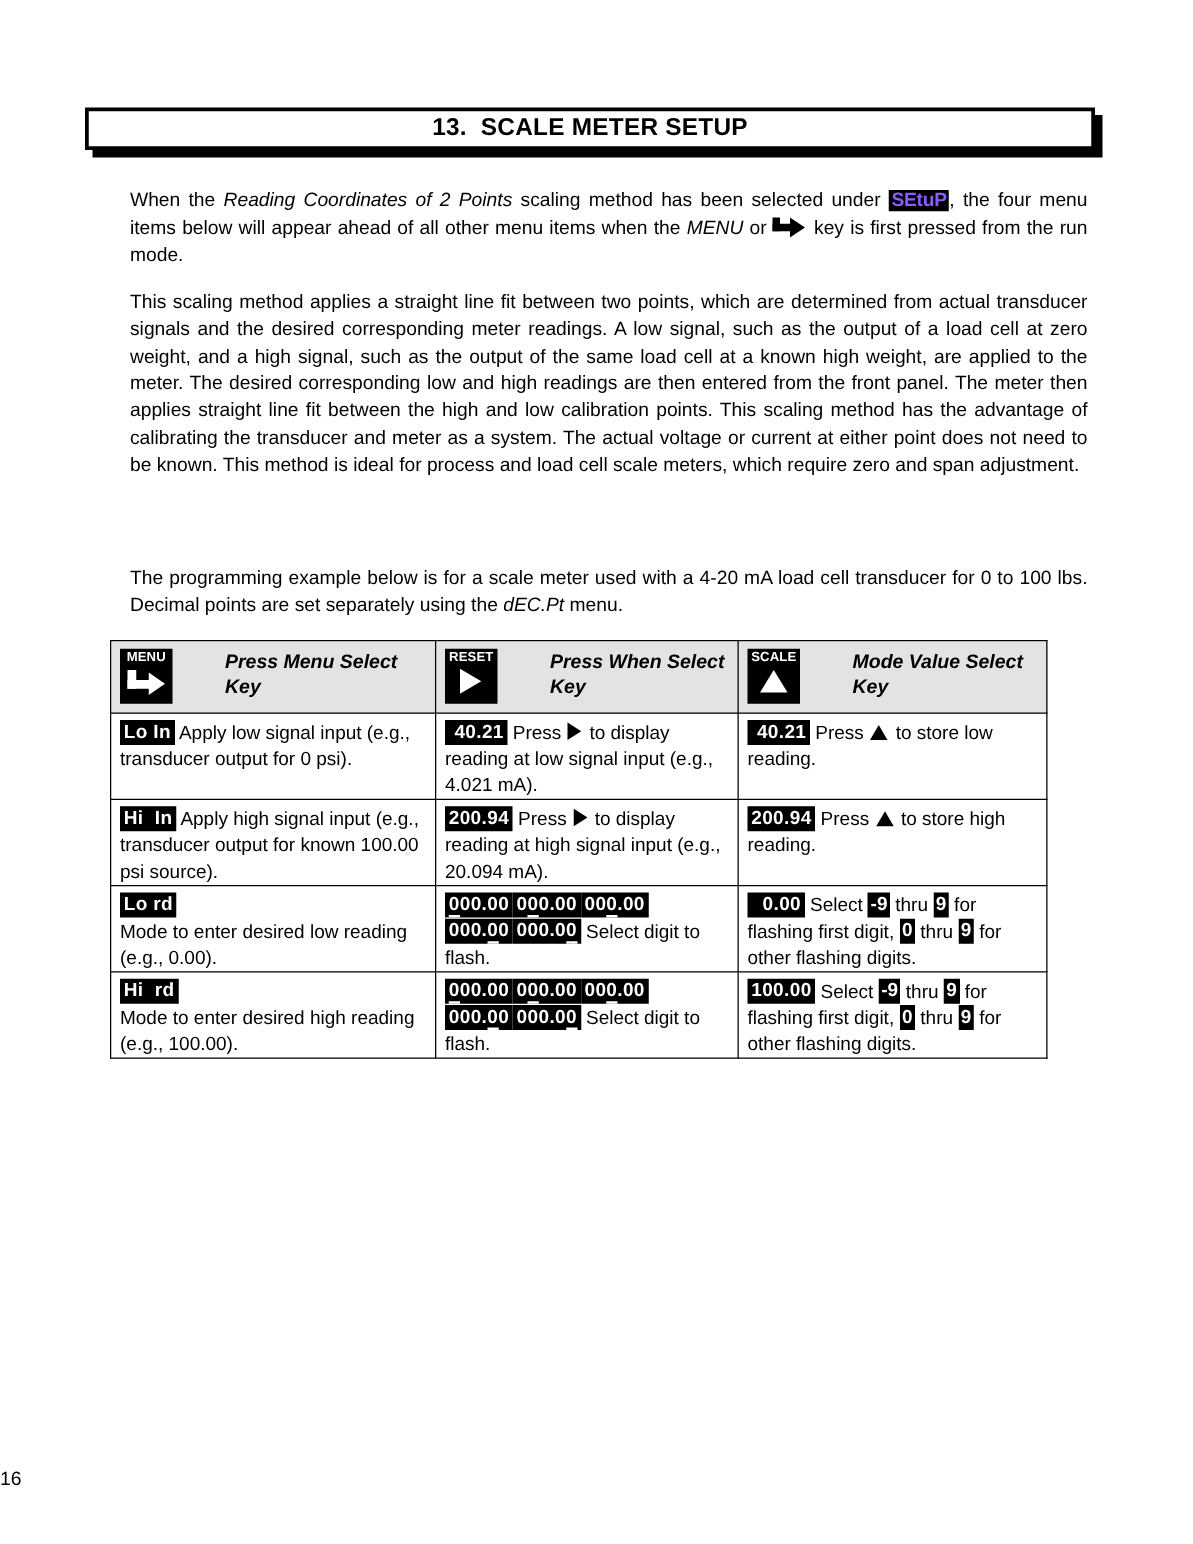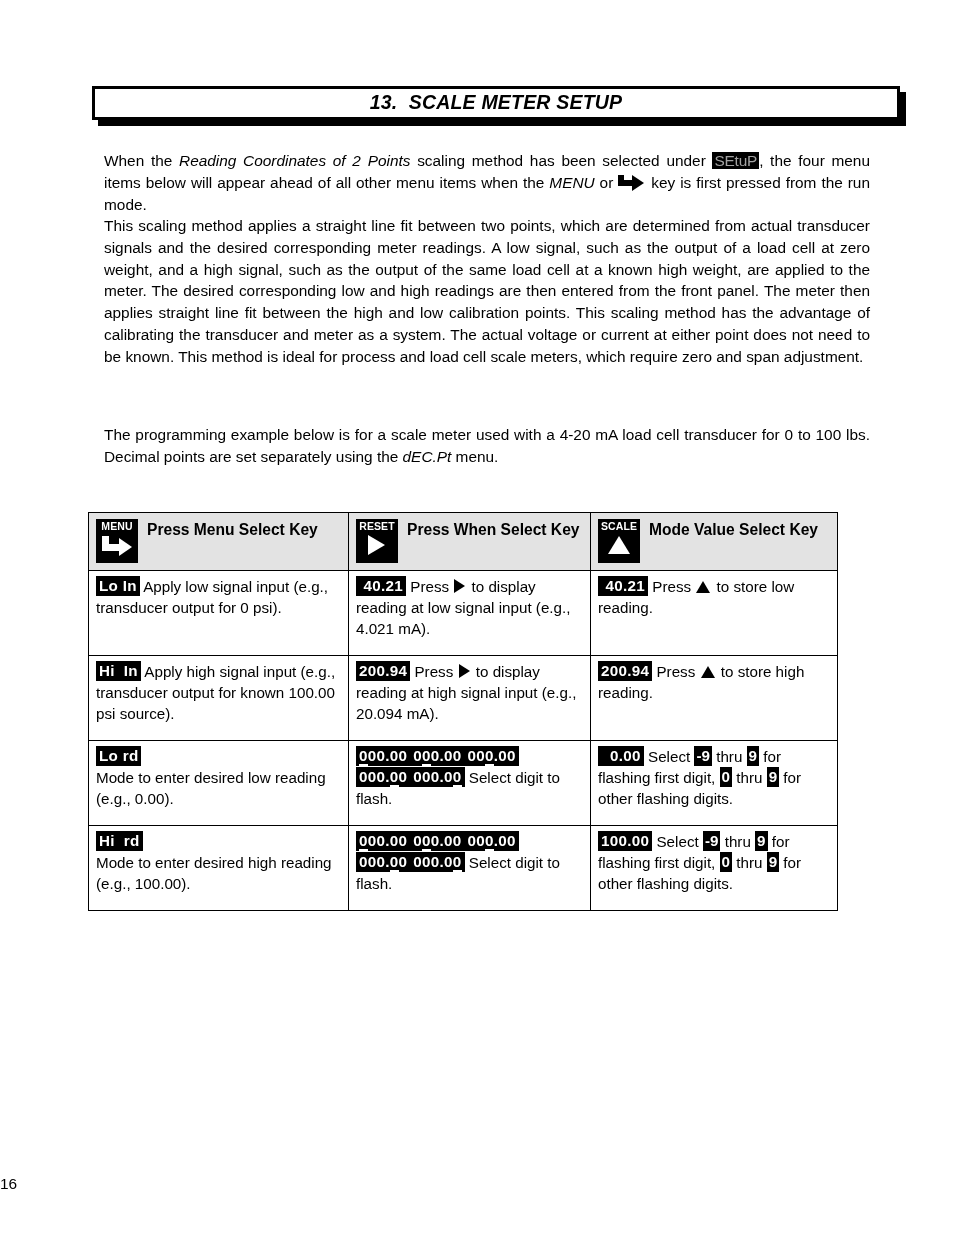--- a/index.html
+++ b/index.html
@@ -20,24 +20,23 @@
     position: absolute;
     left: 0; top: 0;
     width: 954px;
     height: 1235px;
     overflow: hidden;
   }
 
   
   .heading-wrap {
     position: absolute;
-    left: 92px;
+    left: 68px;
     top: 86px;
     width: 808px;
-    font-style: italic;
   }
   .heading-shadow {
     position: absolute;
     left: 6px;
     top: 6px;
     width: 100%;
     height: 34px;
     background: #000000;
   }
   .heading-bar {
@@ -65,28 +64,28 @@
     left: 104px;
     width: 766px;
     font-size: 15.4px;
     line-height: 21.8px;
     text-align: justify;
     text-justify: inter-word;
   }
   .para i { }
 
   #para1 { top: 150px; }
-  #para2 { top: 215px; }
-  #para3 { top: 424px; }
+  #para2 { top: 231px; }
+  #para3 { top: 452px; }
 
   
   .inv {
     background: #000000;
-    color: #a3a3a3;
-    font-weight: normal;
+    color: #8b5cf6;
+    font-weight: bold;
     padding: 0 2px;
     letter-spacing: -0.2px;
   }
 
   
   .arrow-key-inline {
     display: inline-block;
     vertical-align: -2px;
     width: 26px;
     height: 15px;
@@ -121,40 +120,42 @@
     top: 512px;
     width: 749px;
     border-collapse: collapse;
     table-layout: fixed;
     font-size: 15.2px;
     line-height: 21px;
   }
   .tbl td {
     border: 1.6px solid #000000;
     vertical-align: top;
-    padding: 5px 7px 16px 7px;
+    padding: 5px 7px 0 7px;
   }
   .tbl col.c1 { width: 260px; }
   .tbl col.c2 { width: 242px; }
   .tbl col.c3 { width: 247px; }
 
   .tbl tr.head td {
     background: #e3e3e3;
     padding: 6px 7px 7px 7px;
   }
   .head-cell {
     display: flex;
     align-items: flex-start;
     gap: 9px;
   }
   .head-label {
+    font-style: italic;
     font-weight: bold;
     font-size: 15.6px;
     line-height: 20px;
     padding-top: 1px;
+    margin-left: 33px;
   }
 
   
   .keybtn {
     background: #000000;
     width: 42px;
     min-width: 42px;
     height: 44px;
     position: relative;
     display: flex;

